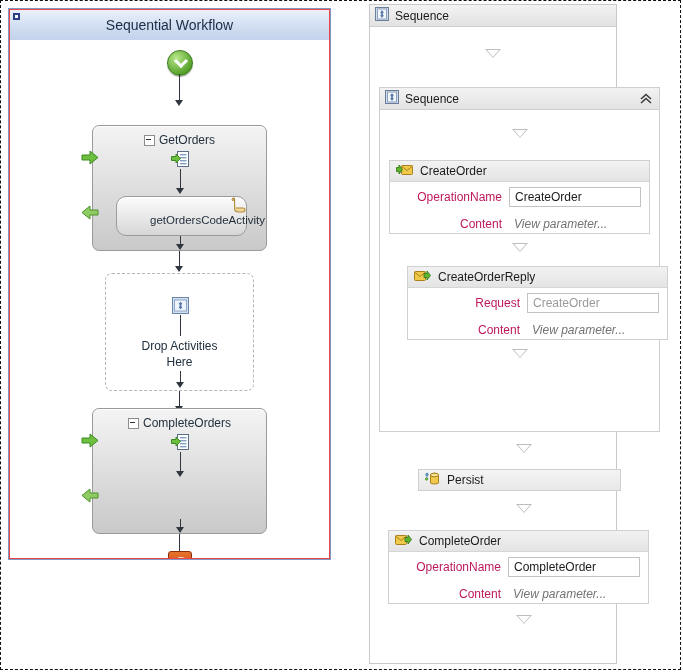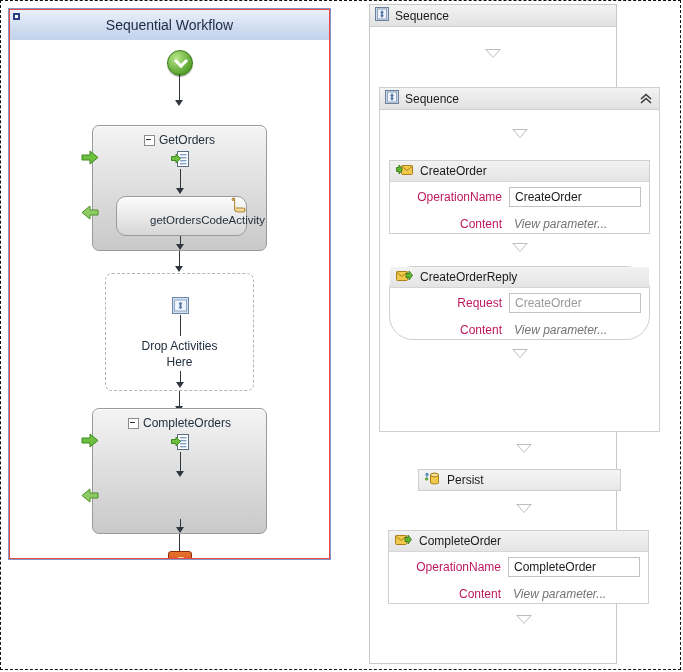--- a/index.html
+++ b/index.html
@@ -318,21 +318,21 @@
         <span class="tbox">CreateOrder</span>
       </div>
       <div class="row">
         <span class="row-label">Content</span>
         <span class="plainval">View parameter...</span>
       </div>
     </div>
 
     <div class="tri" style="position:absolute;left:50%;margin-left:-8px;top:150px;"></div>
 
-    <div class="card" style="left:9px;top:178px;width:261px;height:74px;border-radius:24px;">
+    <div class="card" style="left:27px;top:178px;width:261px;height:74px;">
       <div class="card-hdr">
         <span class="ico">
           <svg width="17" height="12" viewBox="0 0 17 12">
             <rect x="0.5" y="1.5" width="11" height="9" rx="1" fill="#f0c94a" stroke="#a8811c"></rect>
             <path d="M0.5 2 L6 6.5 L11.5 2" fill="none" stroke="#a8811c" stroke-width="1"></path>
             <path d="M10 3.5 L13 3.5 L13 1 L16.5 5.5 L13 10 L13 7.5 L10 7.5 Z" fill="#5fb52e" stroke="#3a7a1c" stroke-width="0.9" stroke-linejoin="round"></path>
           </svg>
         </span>
         <span class="card-hdr-title">CreateOrderReply</span>
       </div>

